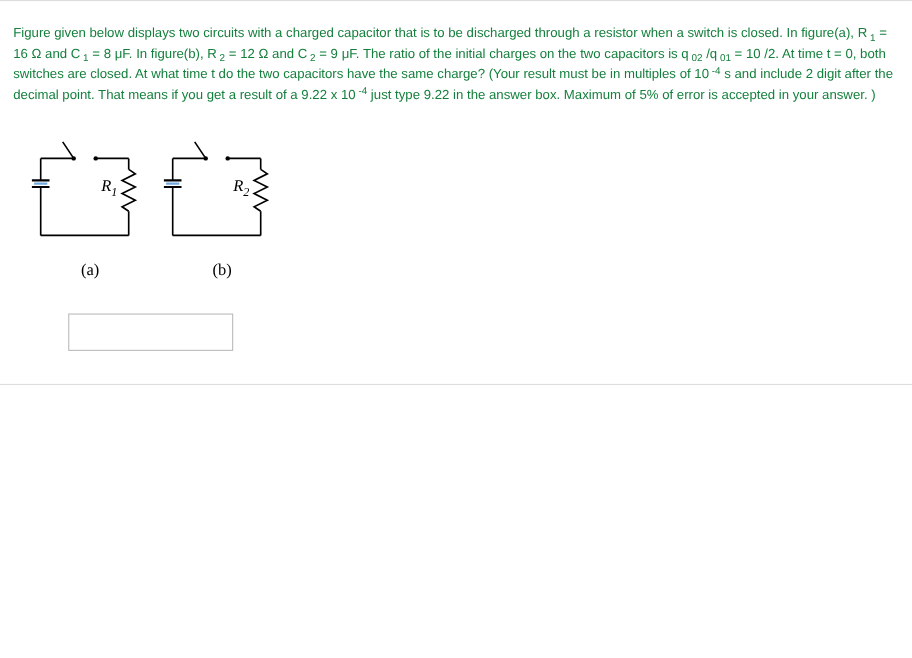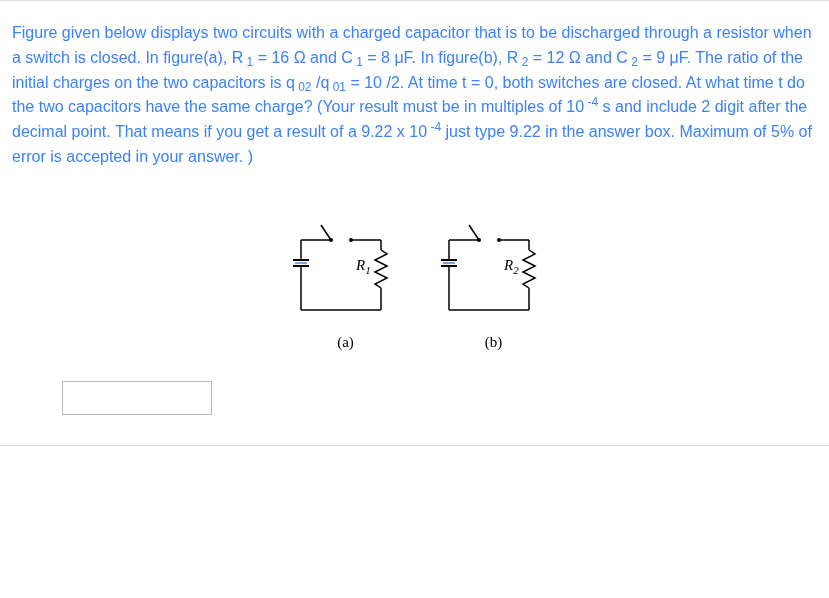--- a/index.html
+++ b/index.html
@@ -12,41 +12,39 @@
       background: #fff;
       padding: 0;
       width: 829px;
     }
     .container {
       border-top: 1px solid #ddd;
       border-bottom: 1px solid #ddd;
       padding: 20px 12px 30px 12px;
     }
     .question-text {
-      font-size: 16px;
+      font-size: 12px;
       line-height: 1.55;
-      color: #3b82f6;
-      margin-bottom: 40px;
+      color: #15803d;
+      margin-bottom: 19px;
     }
     .sub {
       font-size: 0.75em;
       position: relative;
       top: 0.3em;
     }
     .sup {
       font-size: 0.75em;
       position: relative;
       top: -0.5em;
     }
     .circuits {
       display: flex;
-      gap: 28px;
       margin-left: 10px;
       margin-bottom: 30px;
-      justify-content: center;
     }
     .circuit {
       display: flex;
       flex-direction: column;
       align-items: center;
     }
     .circuit-svg {
       width: 120px;
       height: 120px;
     }

